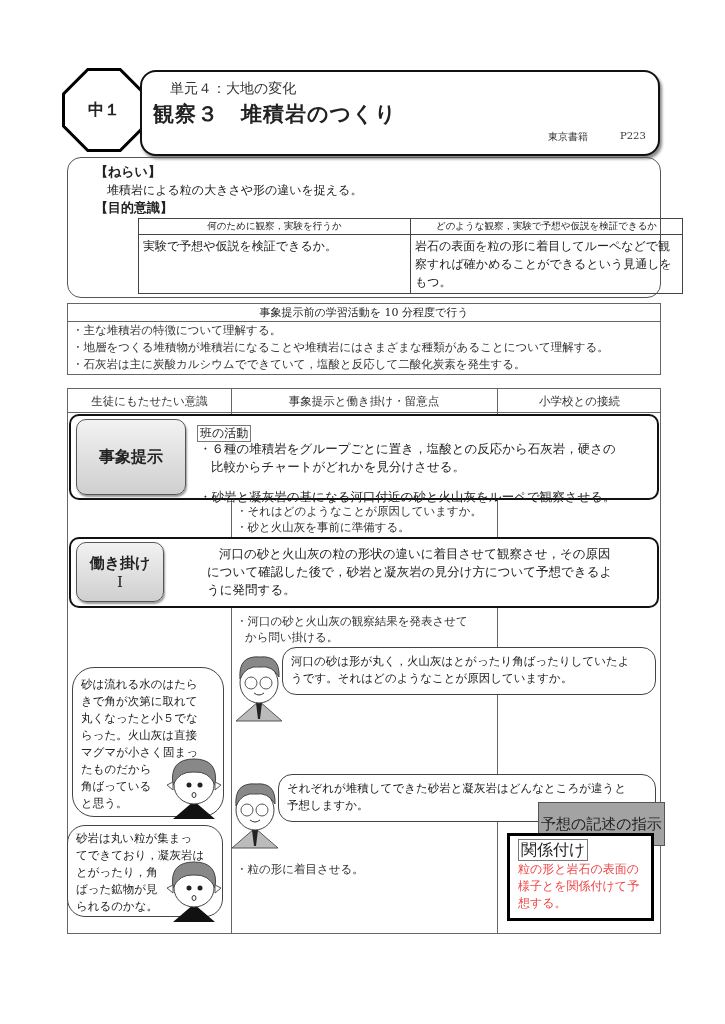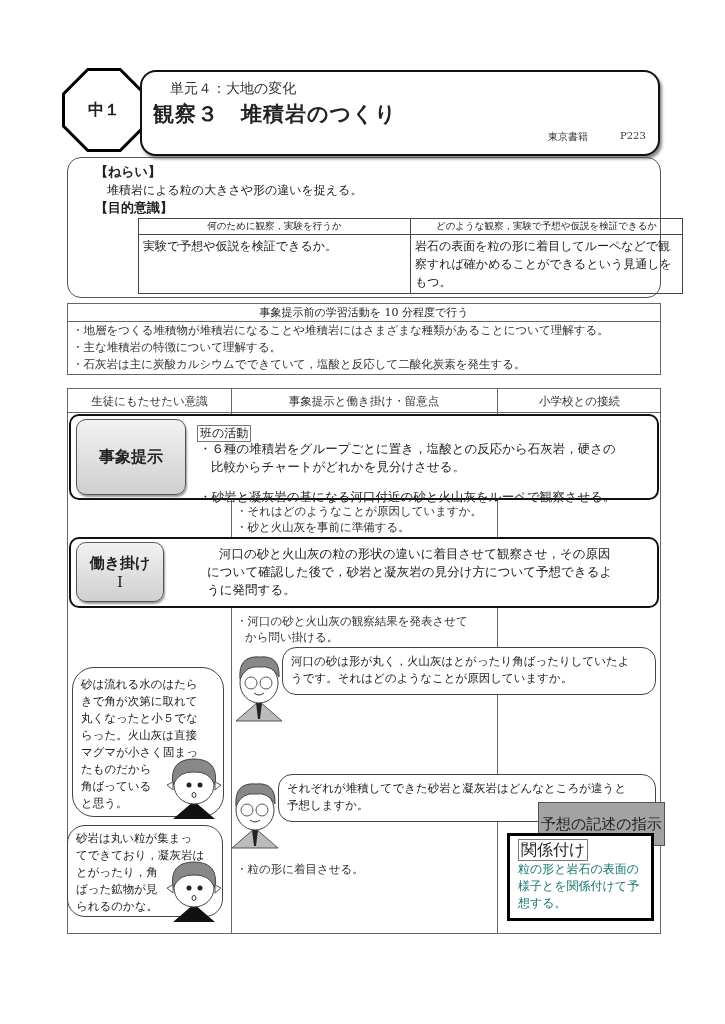--- a/index.html
+++ b/index.html
@@ -69,21 +69,21 @@
   }
   .boxed-label { border: 1px solid #777; padding: 0 2px; font-size: 12px; display: inline-block; line-height: 15px; }
   .band-text { font-size: 12.5px; line-height: 18px; }
 
   .note { font-size: 11.5px; line-height: 16px; color: #333; }
 
   .bubble { border: 1px solid #444; border-radius: 14px; background: #fff; font-size: 11.5px; line-height: 17px; }
 
   .connect-box { border: 3px solid #000; background: #fff; }
   .connect-label { border: 1px solid #777; font-size: 16px; padding: 0 2px; display: inline-block; line-height: 20px; }
-  .connect-text { font-size: 12px; line-height: 17px; color: #0f766e; }
+  .connect-text { font-size: 12px; line-height: 17px; color: #ef4444; }
 
   .figure svg { display: block; }
 </style>
 </head>
 <body>
 
 <div class="abs octagon"></div>
 <div class="abs octagon-inner">
     <span>中１</span>
   </div>
@@ -105,22 +105,22 @@
   </tr>
   <tr>
     <td>実験で予想や仮説を検証できるか。</td>
     <td>岩石の表面を粒の形に着目してルーペなどで観察すれば確かめることができるという見通しをもつ。</td>
   </tr>
 </tbody>
   </table>
 
 <div class="abs pre-box serif">
   <div class="pre-head">事象提示前の学習活動を 10 分程度で行う</div>
+  <div class="pre-line">・主な堆積岩の特徴について理解する。</div>
   <div class="pre-line">・地層をつくる堆積物が堆積岩になることや堆積岩にはさまざまな種類があることについて理解する。</div>
-  <div class="pre-line">・主な堆積岩の特徴について理解する。</div>
   <div class="pre-line">・石灰岩は主に炭酸カルシウムでできていて，塩酸と反応して二酸化炭素を発生する。</div>
 </div>
 
 <div class="abs main-table serif">
   <div class="abs hdr-row">
     <div class="abs hdr-cell" style="left:0;width:163px;">生徒にもたせたい意識</div>
     <div class="abs hdr-cell" style="left:163px;width:266px;">事象提示と働き掛け・留意点</div>
     <div class="abs hdr-cell" style="left:429px;width:165px;">小学校との接続</div>
   </div>
   <div class="abs col-line" style="left:163px;"></div>

